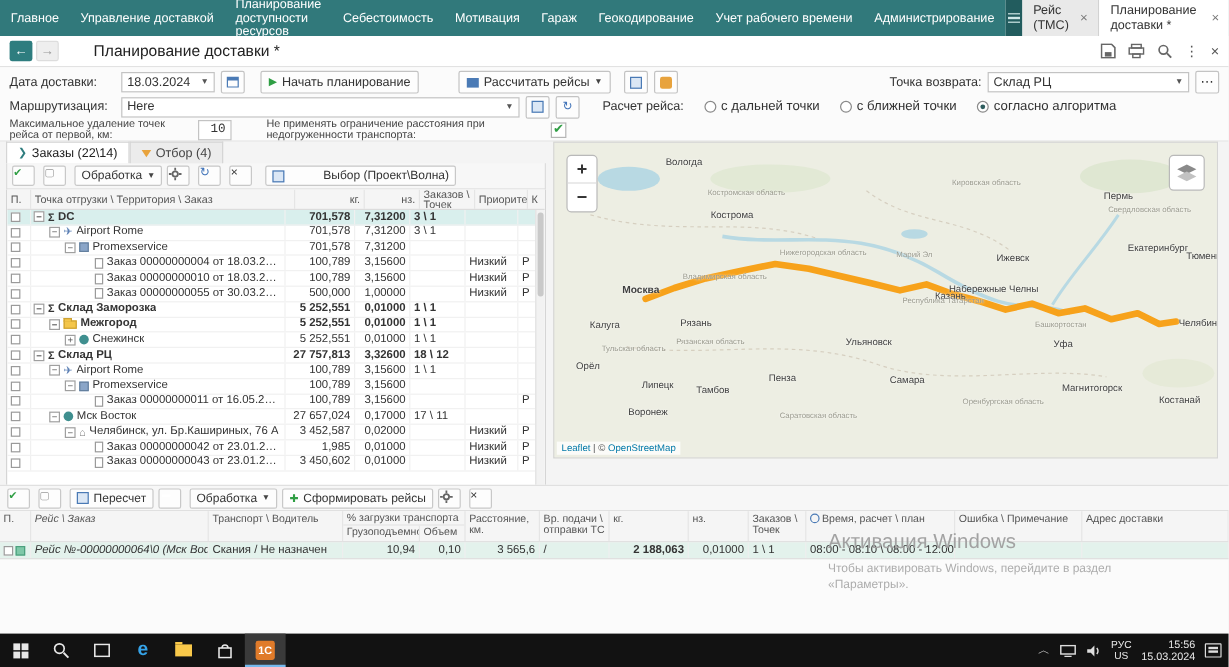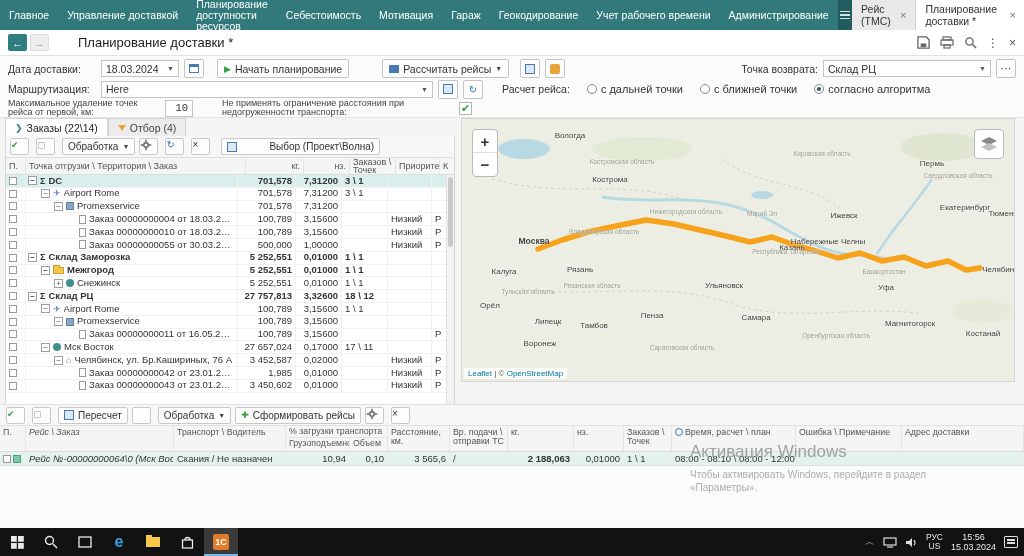--- a/index.html
+++ b/index.html
@@ -147,21 +147,21 @@
   .taskbar { position:absolute; left:0; bottom:0; width:1024px; height:28px; background:#121212; display:flex; align-items:stretch; z-index:10; }
   .tb-ic { width:34px; display:flex; align-items:center; justify-content:center; }
   .tb-ic.active { background:#3a3a3a; box-shadow:inset 0 -2px 0 #76b9ed; }
   .edge-e { color:#35a3e8; font-size:16px; font-weight:bold; }
   .tb-folder { width:14px; height:10px; background:#f8c84a; position:relative; }
   .tb-folder::before { content:""; position:absolute; left:0; top:-2px; width:6px; height:2px; background:#f8c84a; }
   .onec { width:16px; height:16px; background:#e07b2a; border-radius:2px; color:#fff; font-size:9px; font-weight:bold; display:flex; align-items:center; justify-content:center; }
   .tray { margin-left:auto; display:flex; align-items:center; gap:8px; padding-right:6px; color:#e8e8e8; }
   .tray .chev { font-size:10px; color:#ddd; }
   .lang { font-size:8.5px; line-height:9px; text-align:center; }
-  .clock { font-size:9px; line-height:10px; text-align:center; }
+  .clock { font-size:9px; line-height:10px; text-align:right; }
   .notif { width:14px; height:12px; border:1px solid #ddd; border-radius:1px; position:relative; }
   .notif::after { content:""; position:absolute; left:2px; top:2px; width:8px; height:1.5px; background:#ddd; box-shadow:0 3px 0 #ddd; }
 </style>
 </head>
 <body>
 
 <div class="app">
 
   <div class="menubar">
     <div class="menu-item">Главное</div>

